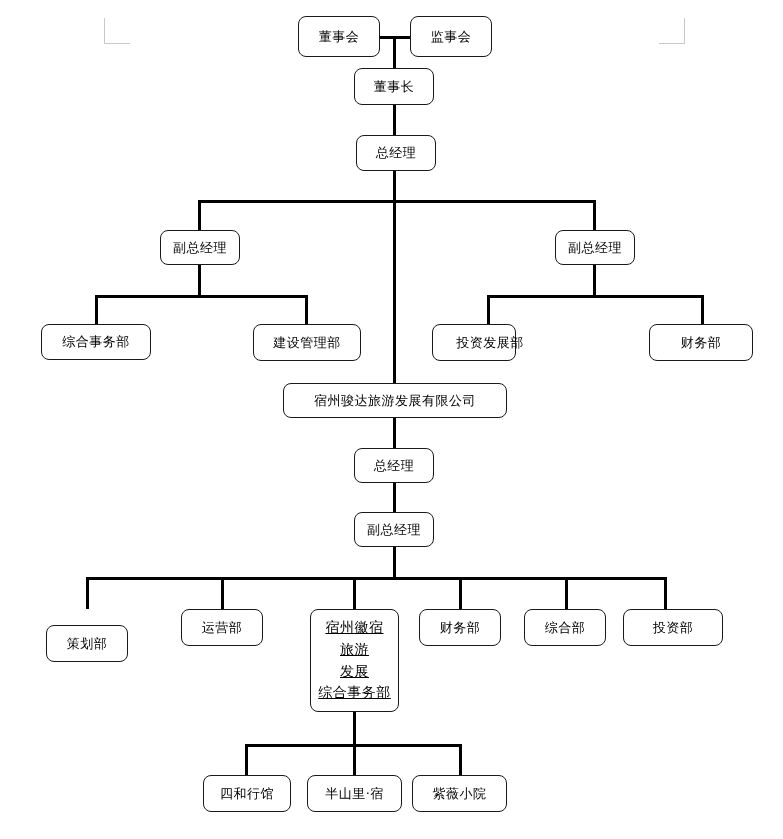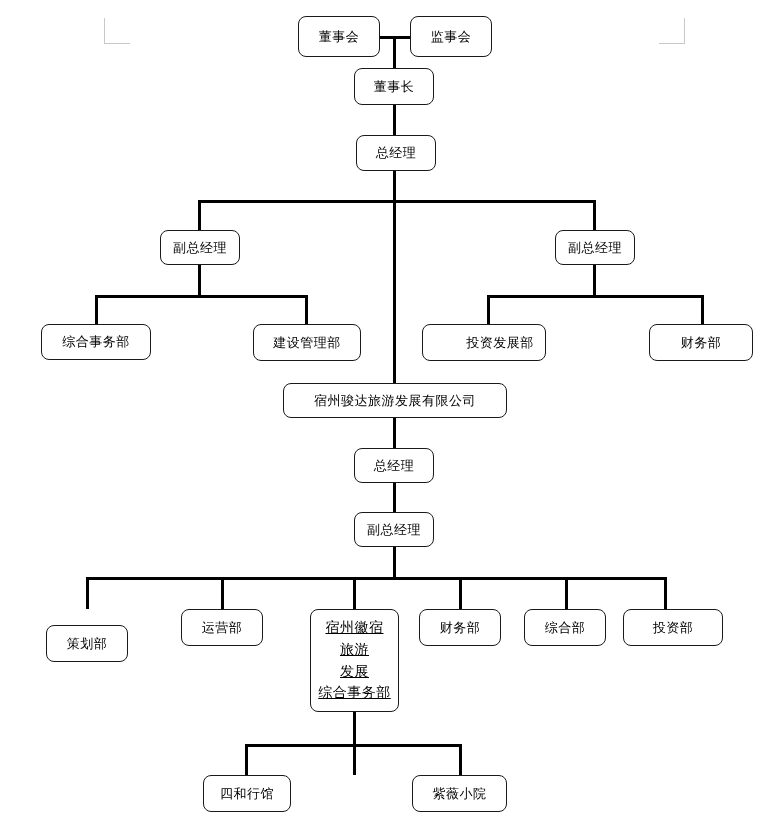--- a/index.html
+++ b/index.html
@@ -130,21 +130,21 @@
   <div class="node" style="left:356px; top:135px; width:80px; height:36px;">总经理</div>
 
   <div class="node" style="left:160px; top:230px; width:80px; height:35px;">副总经理</div>
 
   <div class="node" style="left:555px; top:230px; width:80px; height:35px;">副总经理</div>
 
   <div class="node" style="left:41px; top:324px; width:110px; height:36px;">综合事务部</div>
 
   <div class="node" style="left:253px; top:324px; width:108px; height:37px;">建设管理部</div>
 
-  <div class="node" style="left:422px; top:324px; width:124px; height:37px;padding-left:32px;">投资发展部</div>
+  <div class="node" style="left:432px; top:324px; width:84px; height:37px;padding-left:32px;">投资发展部</div>
 
   <div class="node" style="left:649px; top:324px; width:104px; height:37px;">财务部</div>
 
   <div class="node wide" style="left:283px; top:383px; width:224px; height:35px;">宿州骏达旅游发展有限公司</div>
 
   <div class="node" style="left:354px; top:448px; width:80px; height:35px;">总经理</div>
 
   <div class="node" style="left:354px; top:512px; width:80px; height:35px;">副总经理</div>
 
   <div class="node" style="left:46px; top:609px; width:82px; height:37px;margin-top:16px;">策划部</div>
@@ -159,16 +159,17 @@
   </div>
 
   <div class="node" style="left:419px; top:609px; width:82px; height:37px;">财务部</div>
 
   <div class="node" style="left:524px; top:609px; width:82px; height:37px;">综合部</div>
 
   <div class="node" style="left:623px; top:609px; width:100px; height:37px;">投资部</div>
 
   <div class="node" style="left:203px; top:775px; width:88px; height:37px;">四和行馆</div>
 
+  <div class="node" style="left:307px; top:775px; width:95px; height:37px;">半山里·宿</div>
 
   <div class="node" style="left:412px; top:775px; width:95px; height:37px;">紫薇小院</div>
 
 </div>
 
 </body></html>

